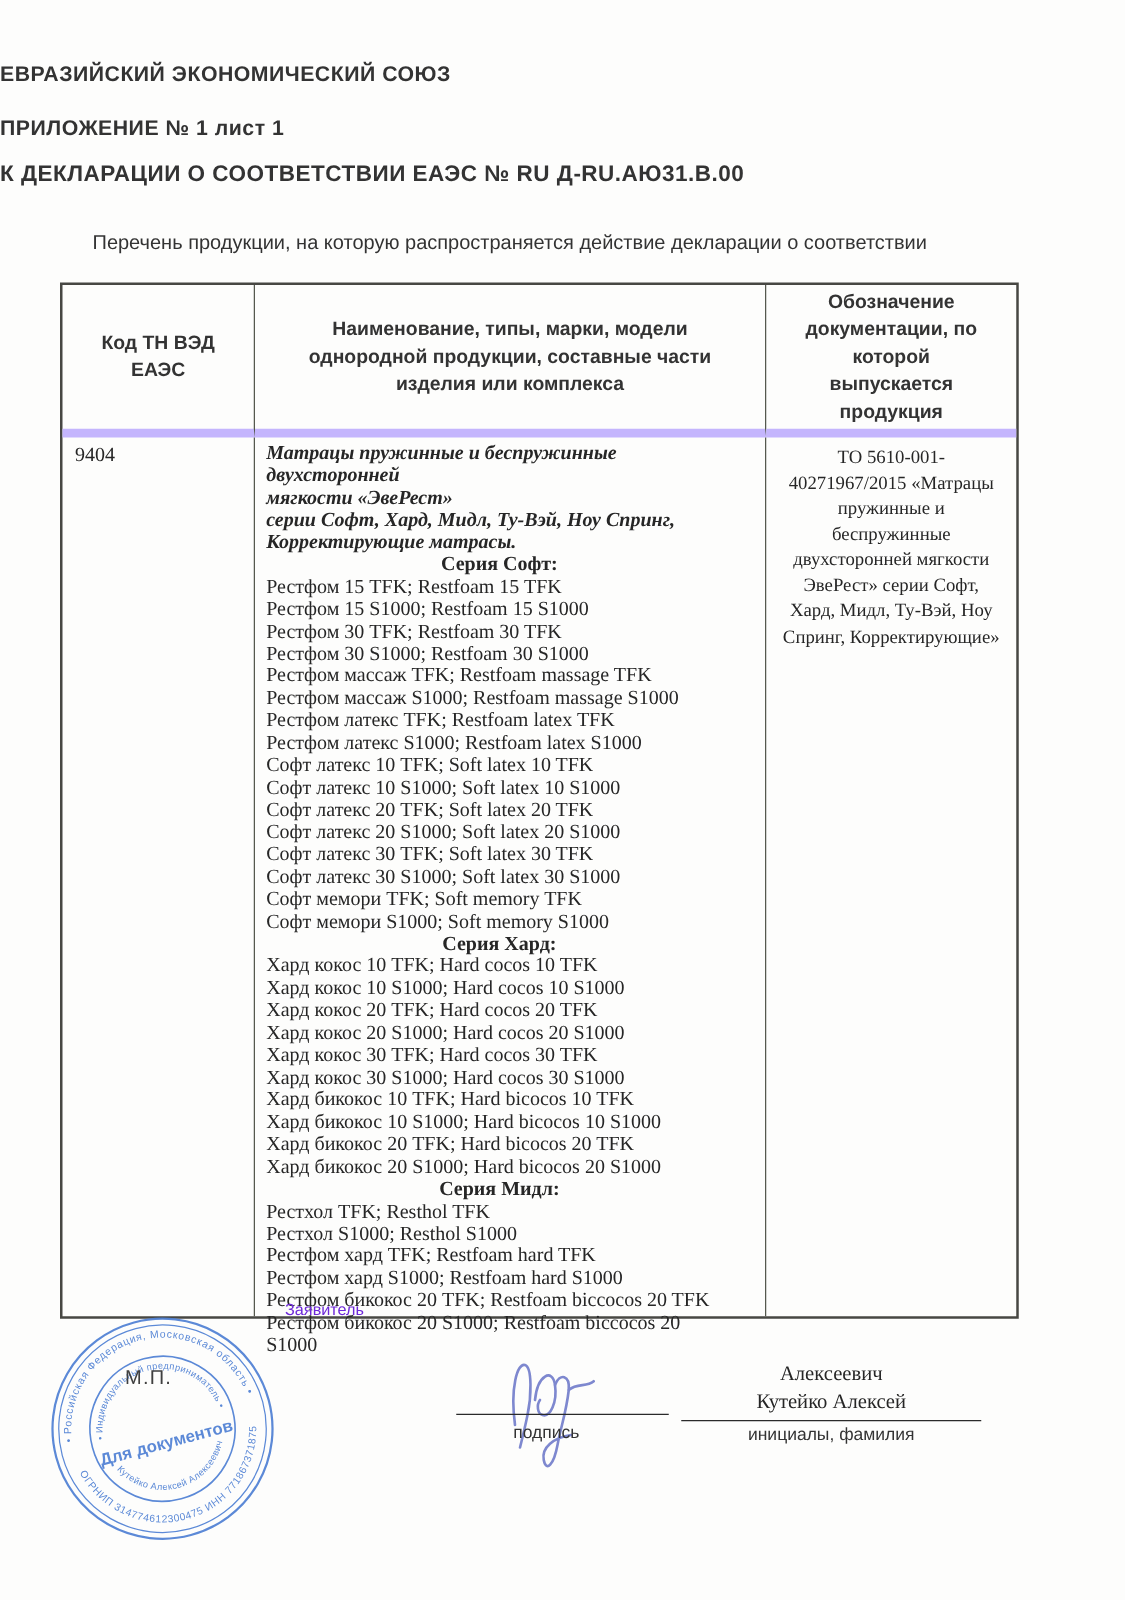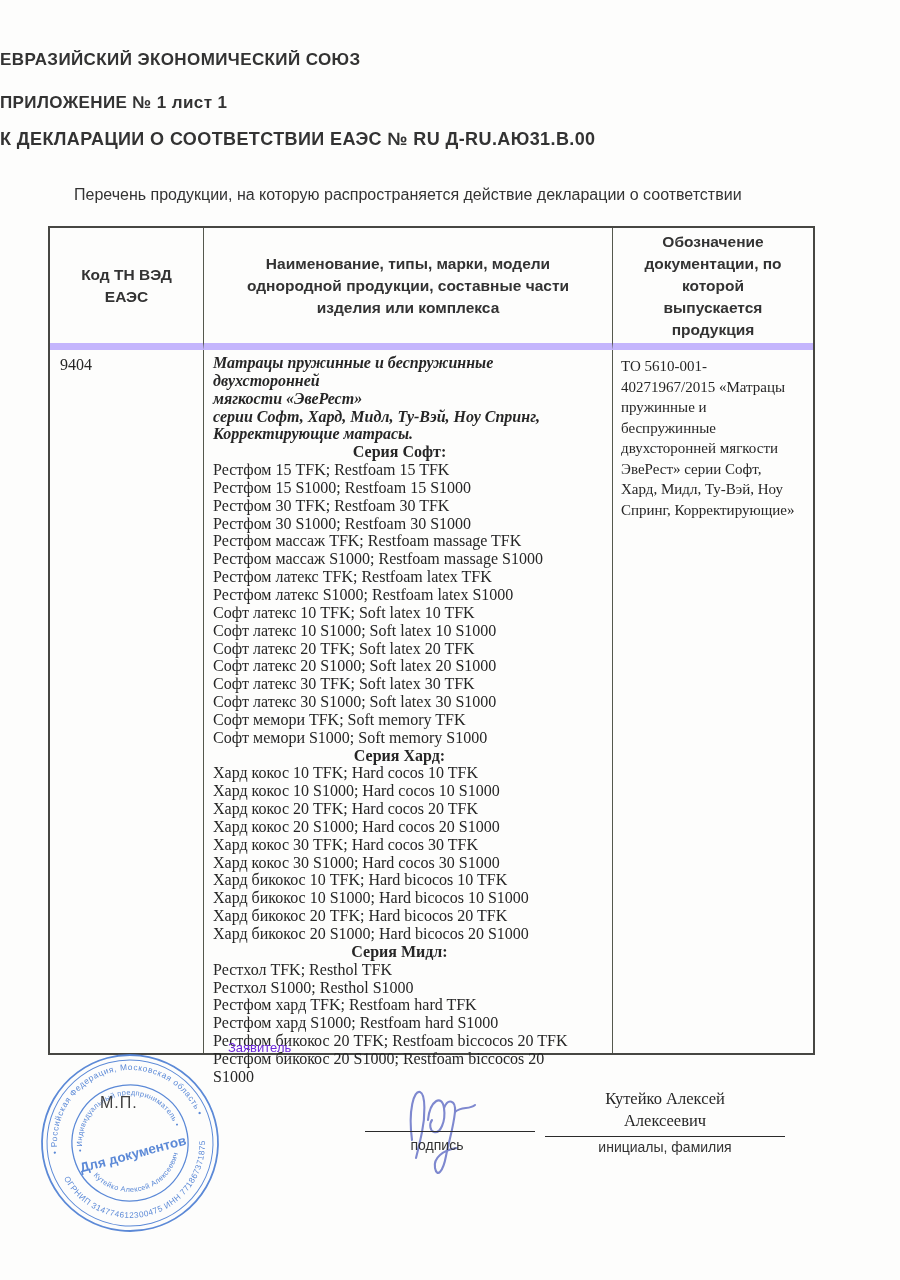--- a/index.html
+++ b/index.html
@@ -17,21 +17,21 @@
   .intro { position:absolute; left:74px; top:186px; font-size:16px; color:#333; }
 
   .doc-table {
     position:absolute; left:48px; top:226px; width:767px;
     border:2px solid #474743;
     display:grid;
     grid-template-columns:154px 409px 1fr;
     grid-template-rows:122px 703px;
   }
   .cell { border-right:1px solid #55584e; }
-  .cell.last { border-right:none; }
+  .cell.last { border-right:none;text-align:center; }
   .cell.hdr {
     border-bottom:7px solid #c4b5fd;
     display:flex; align-items:center; justify-content:center;
     text-align:center; font-weight:bold; font-size:15.5px; line-height:22px;
     white-space:pre-line; color:#333;
   }
   .cell.bdy { font-family:"Liberation Serif", serif; color:#262626; }
   .code-cell { padding:6px 10px; font-size:16px; }
   .prod-cell { padding:4px 26px 4px 9px; font-size:16px; line-height:17.85px; }
   .pline.title  { font-weight:bold; font-style:italic; }
@@ -201,19 +201,19 @@
       <path d="M29 38 C 31 18, 43 12, 45 26 C 47 40, 41 52, 35 50 C 31 49, 30 42, 33 38"></path>
       <path d="M45 26 C 49 16, 57 18, 56 30 C 54 48, 50 58, 47 74 C 44 90, 38 96, 36 86 C 34 76, 44 68, 58 66"></path>
       <path d="M56 30 C 63 24, 70 28, 76 23"></path>
     </g>
   </svg>
 
   <div class="sig-line"></div>
   <div class="sig-caption">подпись</div>
 
   <div class="name-block">
+    <div class="name-line">Алексеевич</div>
     <div class="name-line">Кутейко Алексей</div>
-    <div class="name-line">Алексеевич</div>
     <div class="name-underline"></div>
     <div class="name-caption">инициалы, фамилия</div>
   </div>
 
 </div>
 
 </body></html>

